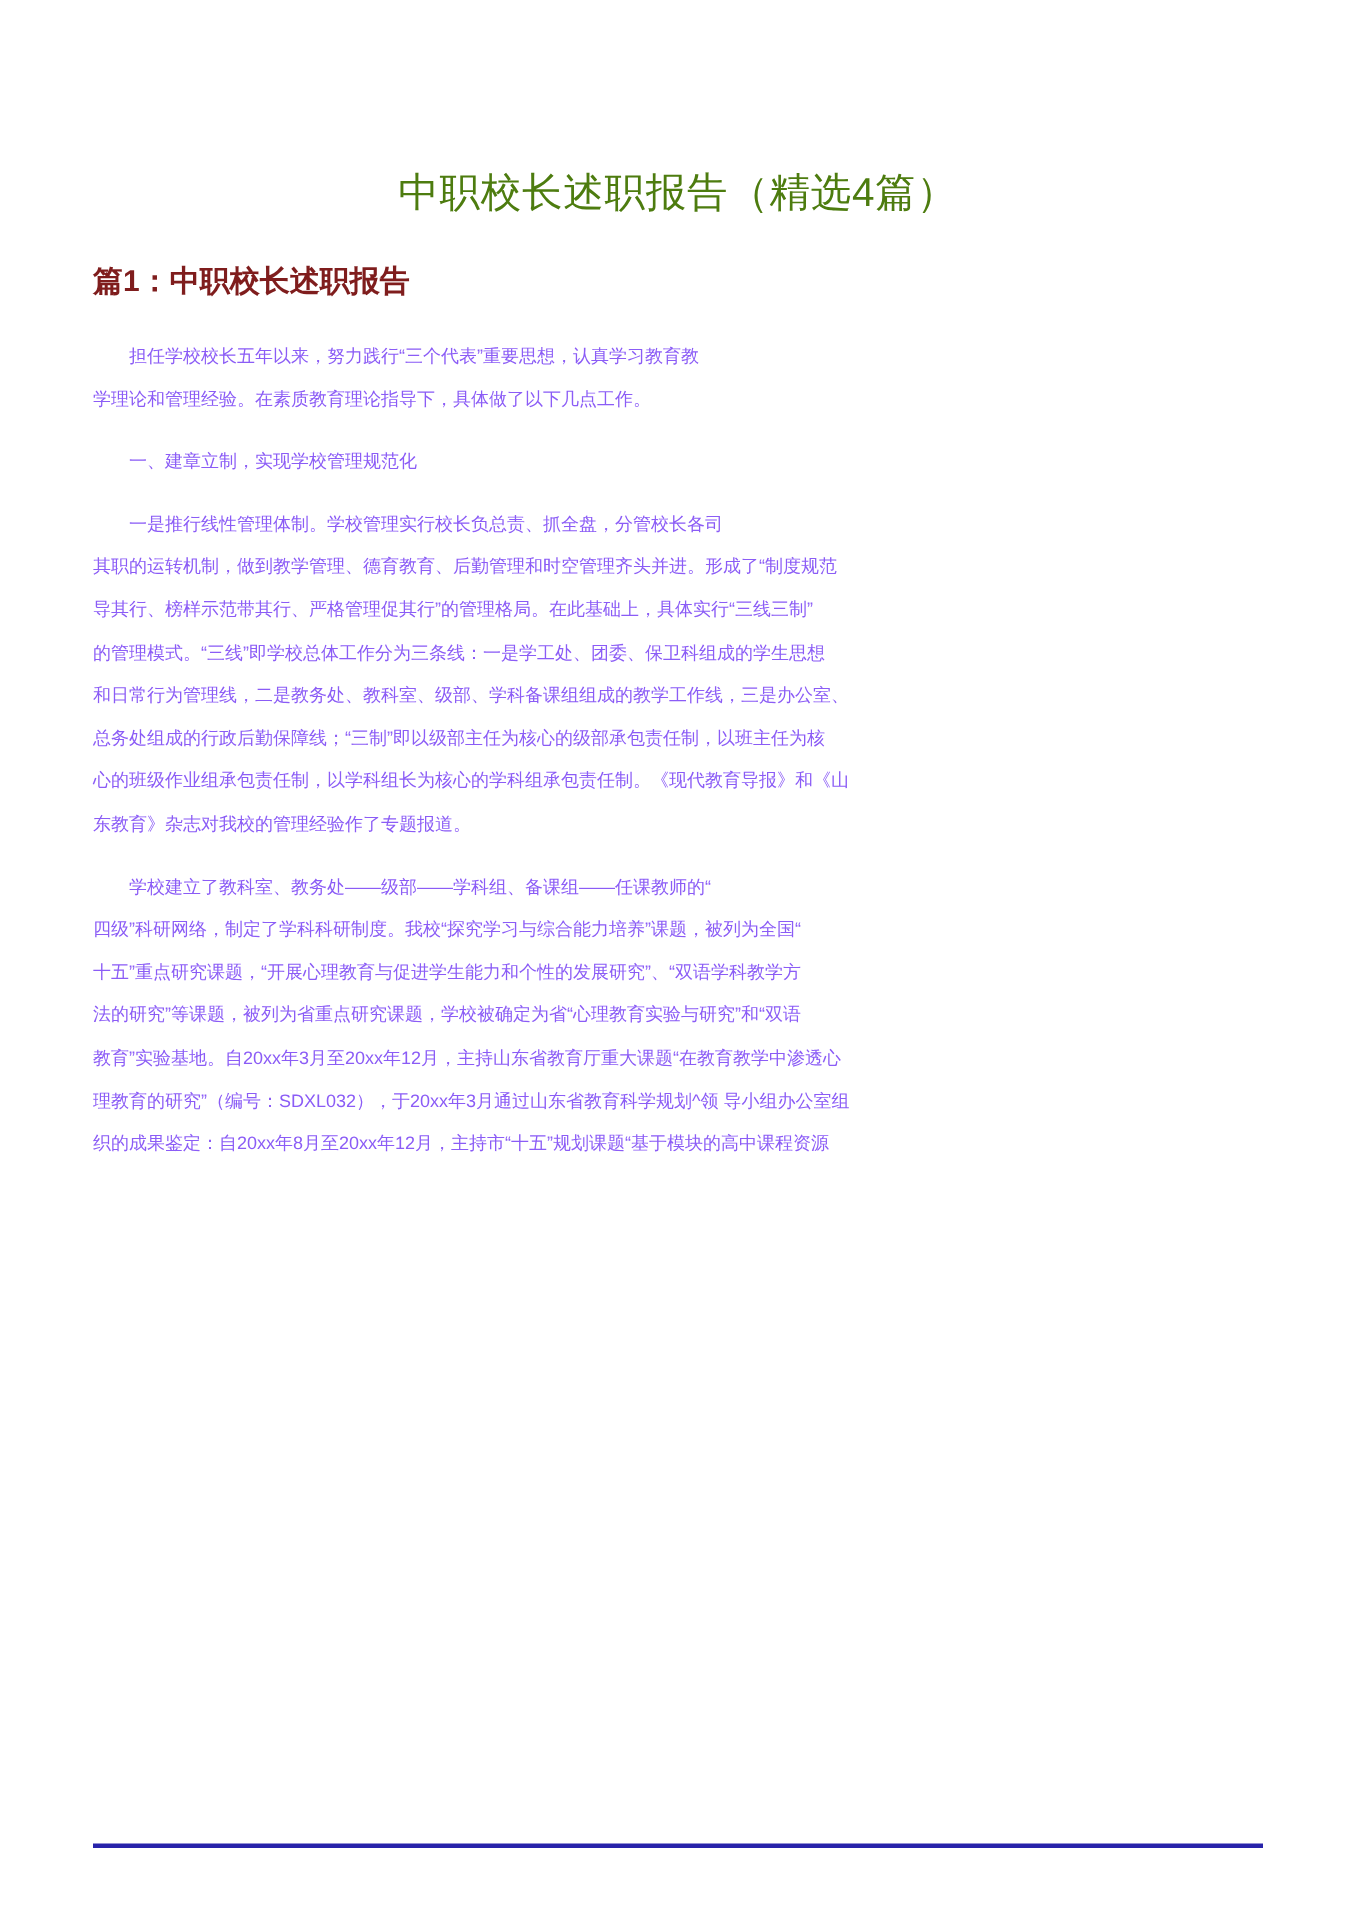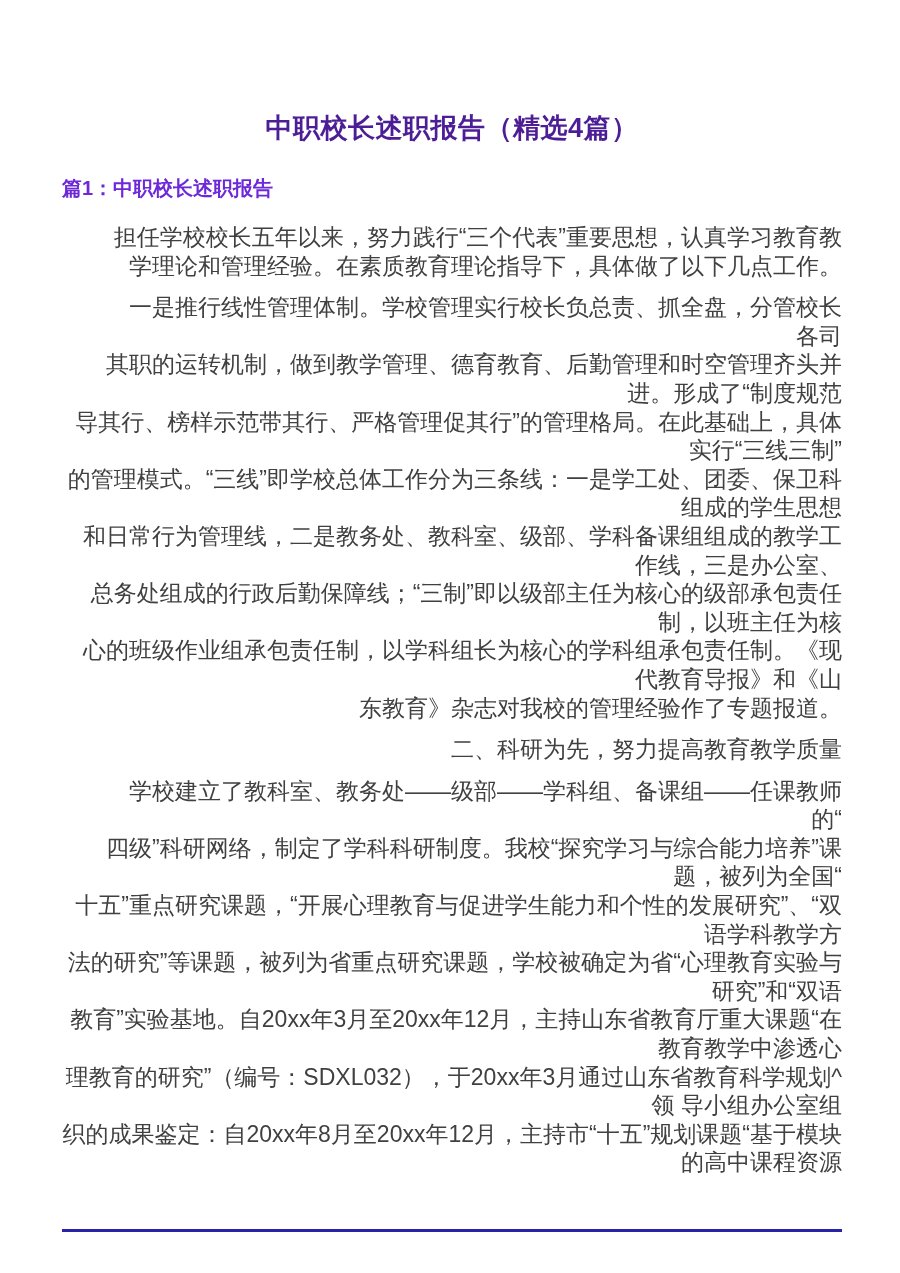--- a/index.html
+++ b/index.html
@@ -12,70 +12,69 @@
     overflow: hidden;
   }
   .content {
     padding: 0 58px 0 62px;
   }
   .doc-title {
     margin: 0;
     padding-top: 110px;
     font-size: 27px;
     line-height: 37px;
-    font-weight: bold;
+    font-weight: normal;
     text-align: center;
-    color: #4c1d95;
+    color: #4d7c0f;
     letter-spacing: 0.5px;
   }
   .section-heading {
     margin: 28px 0 0 0;
     font-size: 20px;
     line-height: 26px;
     font-weight: bold;
-    color: #6d28d9;
+    color: #7f1d1d;
   }
   .block {
     margin: 13px 0 0 0;
-    font-size: 23px;
+    font-size: 12px;
     line-height: 28.6px;
-    color: #404040;
+    color: #8b5cf6;
     white-space: pre-line;
     text-indent: 2em;
     word-break: break-all;
-    text-align: right;
   }
   .block.first { margin-top: 22px; }
   .divider {
     position: absolute;
     left: 62px;
     right: 58px;
     top: 1229px;
     height: 3px;
     background: #2823aa;
   }
 </style>
 </head>
 <body>
 
 <main class="content">
   <h1 class="doc-title">中职校长述职报告（精选4篇）</h1>
   <h2 class="section-heading">篇1：中职校长述职报告</h2>
 
   <p class="block first">担任学校校长五年以来，努力践行“三个代表”重要思想，认真学习教育教
 学理论和管理经验。在素质教育理论指导下，具体做了以下几点工作。</p>
+  <p class="block">一、建章立制，实现学校管理规范化</p>
   <p class="block">一是推行线性管理体制。学校管理实行校长负总责、抓全盘，分管校长各司
 其职的运转机制，做到教学管理、德育教育、后勤管理和时空管理齐头并进。形成了“制度规范
 导其行、榜样示范带其行、严格管理促其行”的管理格局。在此基础上，具体实行“三线三制”
 的管理模式。“三线”即学校总体工作分为三条线：一是学工处、团委、保卫科组成的学生思想
 和日常行为管理线，二是教务处、教科室、级部、学科备课组组成的教学工作线，三是办公室、
 总务处组成的行政后勤保障线；“三制”即以级部主任为核心的级部承包责任制，以班主任为核
 心的班级作业组承包责任制，以学科组长为核心的学科组承包责任制。《现代教育导报》和《山
 东教育》杂志对我校的管理经验作了专题报道。</p>
-  <p class="block">二、科研为先，努力提高教育教学质量</p>
   <p class="block">学校建立了教科室、教务处——级部——学科组、备课组——任课教师的“
 四级”科研网络，制定了学科科研制度。我校“探究学习与综合能力培养”课题，被列为全国“
 十五”重点研究课题，“开展心理教育与促进学生能力和个性的发展研究”、“双语学科教学方
 法的研究”等课题，被列为省重点研究课题，学校被确定为省“心理教育实验与研究”和“双语
 教育”实验基地。自20xx年3月至20xx年12月，主持山东省教育厅重大课题“在教育教学中渗透心
 理教育的研究”（编号：SDXL032），于20xx年3月通过山东省教育科学规划^领 导小组办公室组
 织的成果鉴定：自20xx年8月至20xx年12月，主持市“十五”规划课题“基于模块的高中课程资源</p>
 </main>
 
 <div class="divider"></div>

